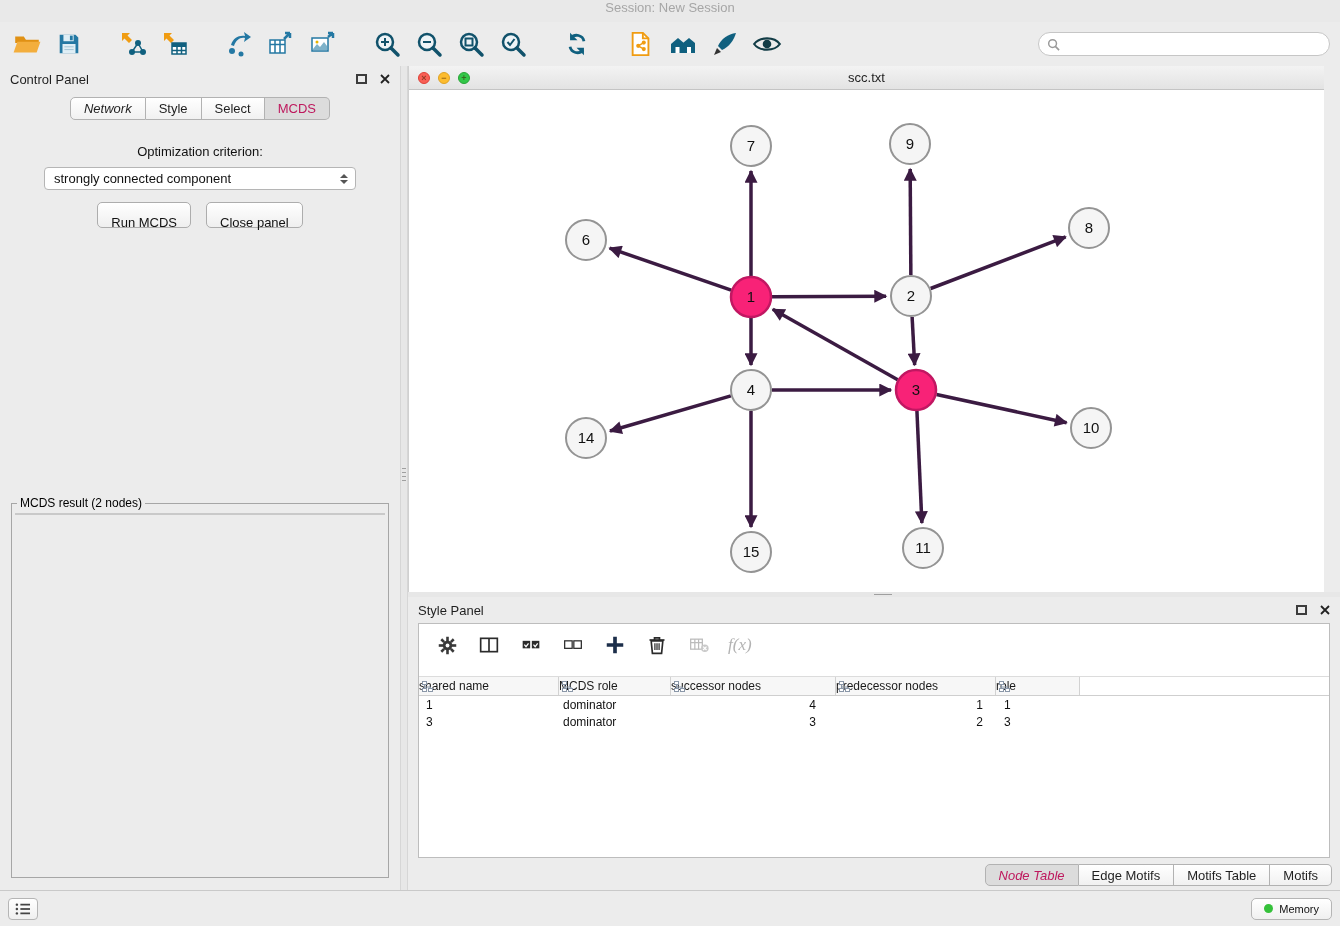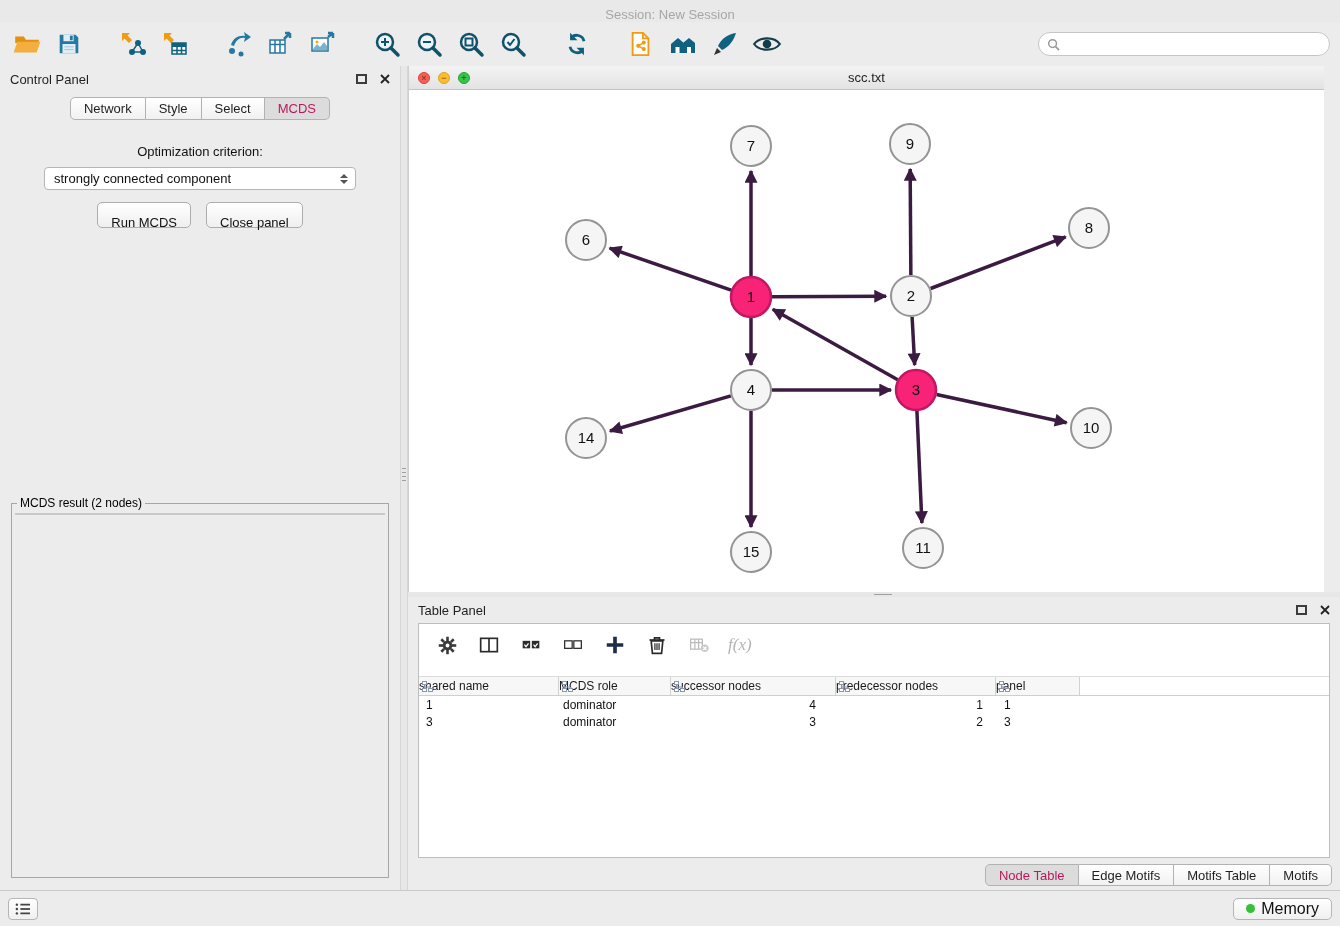--- a/index.html
+++ b/index.html
@@ -1,41 +1,41 @@
 <!DOCTYPE html>
 <html><head>
 <meta charset="utf-8">
 <style>
   *{margin:0;padding:0;box-sizing:border-box;}
   html,body{background:#9a9a9a;}
   body{font-family:"Liberation Sans",sans-serif;}
   .app{position:relative;width:1340px;height:926px;background:#ececec;overflow:hidden;}
 
   
-  .titlebar{position:absolute;top:0;left:0;right:0;height:22px;display:flex;align-items:flex-end;justify-content:center;
+  .titlebar{position:absolute;top:0;left:0;right:0;height:22px;display:flex;align-items:flex-start;justify-content:center;
     font-size:13px;color:#a6a6a6;background:#e9e9e9;}
 
   
   .toolbar{position:absolute;top:22px;left:0;right:0;height:44px;display:flex;align-items:center;padding:0 10px;background:#ececec;}
   .tbtn{width:34px;height:34px;display:flex;align-items:center;justify-content:center;margin-right:8px;cursor:default;}
   .gstart{margin-left:22px;}
   .search{margin-left:auto;width:292px;height:24px;background:#fff;border:1px solid #c6c6c6;border-radius:12px;
     display:flex;align-items:center;padding:0 8px;gap:5px;}
   .search input{border:none;outline:none;flex:1;font-size:12px;font-family:inherit;background:transparent;color:#333;}
 
   
   .cpanel{position:absolute;left:0;top:66px;width:400px;bottom:36px;background:#ececec;}
   .phead{height:26px;display:flex;align-items:center;padding:0 10px;font-size:13px;color:#1f1f1f;}
   .spacer{flex:1;}
   .float-ico{width:11px;height:10px;border:2px solid #3c3c3c;margin-right:13px;}
   .close-ico{display:flex;line-height:0;}
   .cp-tabs{display:flex;justify-content:center;height:23px;margin-top:5px;}
   .seg-tab{padding:0 13px;display:flex;align-items:center;justify-content:center;font-size:13px;
     background:linear-gradient(#ffffff,#f1f1f1);border:1px solid #b2b2b2;border-left:none;color:#1f1f1f;white-space:nowrap;}
-  .seg-tab:first-child{border-left:1px solid #b2b2b2;border-radius:5px 0 0 5px;}
+  .seg-tab:first-child{border-left:1px solid #b2b2b2;border-radius:5px 0 0 5px;font-style:italic;}
   .seg-tab:last-child{border-radius:0 5px 5px 0;}
   .seg-tab.active{background:#dcdcdc;color:#be185d;}
   .cp-body{position:absolute;top:58px;left:0;right:0;bottom:0;display:flex;flex-direction:column;align-items:center;}
   .opt-label{margin-top:20px;font-size:13px;color:#111;}
   .dropdown{margin-top:8px;width:312px;height:23px;background:#fff;border:1px solid #b5b5b5;border-radius:4px;
     display:flex;align-items:center;padding-left:9px;position:relative;font-size:13px;color:#111;}
   .dd-arrows{position:absolute;right:5px;top:0;bottom:0;width:13px;display:flex;flex-direction:column;align-items:center;justify-content:center;gap:2px;}
   .dd-arrows i{width:0;height:0;border-left:4px solid transparent;border-right:4px solid transparent;display:block;}
   .dd-arrows .up{border-bottom:4px solid #555;}
   .dd-arrows .dn{border-top:4px solid #555;}
@@ -91,21 +91,21 @@
   .td.c3{text-align:right;padding-right:13px;}
   .td.c4{padding-left:8px;}
   .tp-tabs{position:absolute;bottom:4px;left:0;right:8px;display:flex;justify-content:flex-end;height:22px;}
 
   
   .statusbar{position:absolute;left:0;right:0;bottom:0;height:36px;border-top:1px solid #c9c9c9;background:#ececec;
     display:flex;align-items:center;justify-content:space-between;padding:0 8px;}
   .sb-left{width:30px;height:22px;background:linear-gradient(#fff,#f0f0f0);border:1px solid #b5b5b5;border-radius:4px;
     display:flex;align-items:center;justify-content:center;}
   .memory-btn{height:22px;padding:0 12px;background:linear-gradient(#fff,#f0f0f0);border:1px solid #b5b5b5;border-radius:5px;
-    display:flex;align-items:center;gap:6px;font-size:16px;color:#111;font-family:inherit;}
+    display:flex;align-items:center;gap:6px;font-size:11px;color:#111;font-family:inherit;}
   .dot{width:9px;height:9px;border-radius:50%;background:#35c13a;}
 </style>
 </head>
 <body>
 
 <div class="app">
 
   <div class="titlebar">
     <span>Session: New Session</span>
   </div>
@@ -372,21 +372,21 @@
         </svg>
     </div>
   </div>
 
   <div class="hsplit">
     <div class="hgrip"></div>
   </div>
 
   <div class="tpanel">
     <div class="phead">
-      <span>Table Panel</span>
+      <span>Style Panel</span>
       <span class="spacer"></span>
       <span class="float-ico"></span>
       <span class="close-ico">
         <svg width="10" height="10" viewBox="0 0 10 10">
             <path d="M1 1l8 8M9 1L1 9" stroke="#222" stroke-width="1.8"></path>
           </svg>
       </span>
     </div>
     <div class="tp-box">
       <div class="tp-toolbar">
@@ -496,21 +496,21 @@
           </div>
           <div class="th" style="width: 84px;">
             <span class="hic"><svg width="11" height="11" viewBox="0 0 11 11">
                 <path d="M2.5 3.5v5.5M2.5 6h6v2" fill="none" stroke="#8a97a8" stroke-width="1"></path>
                 <g fill="#ffffff" stroke="#8a97a8">
                   <rect x="0.5" y="0.5" width="4" height="3"></rect>
                   <rect x="0.5" y="7.5" width="4" height="3"></rect>
                   <rect x="6.5" y="7.5" width="4" height="3"></rect>
                 </g>
               </svg></span>
-            <span class="hlbl">panel</span>
+            <span class="hlbl">role</span>
           </div>
           <div class="th-filler"></div>
         </div>
       <div id="tbody">
           <div class="tr">
             <div class="td c0" style="width: 140px;">1</div>
             <div class="td c1" style="width: 112px;">dominator</div>
             <div class="td c2" style="width: 165px;">4</div>
             <div class="td c3" style="width: 160px;">1</div>
             <div class="td c4" style="width: 84px;">1</div>

